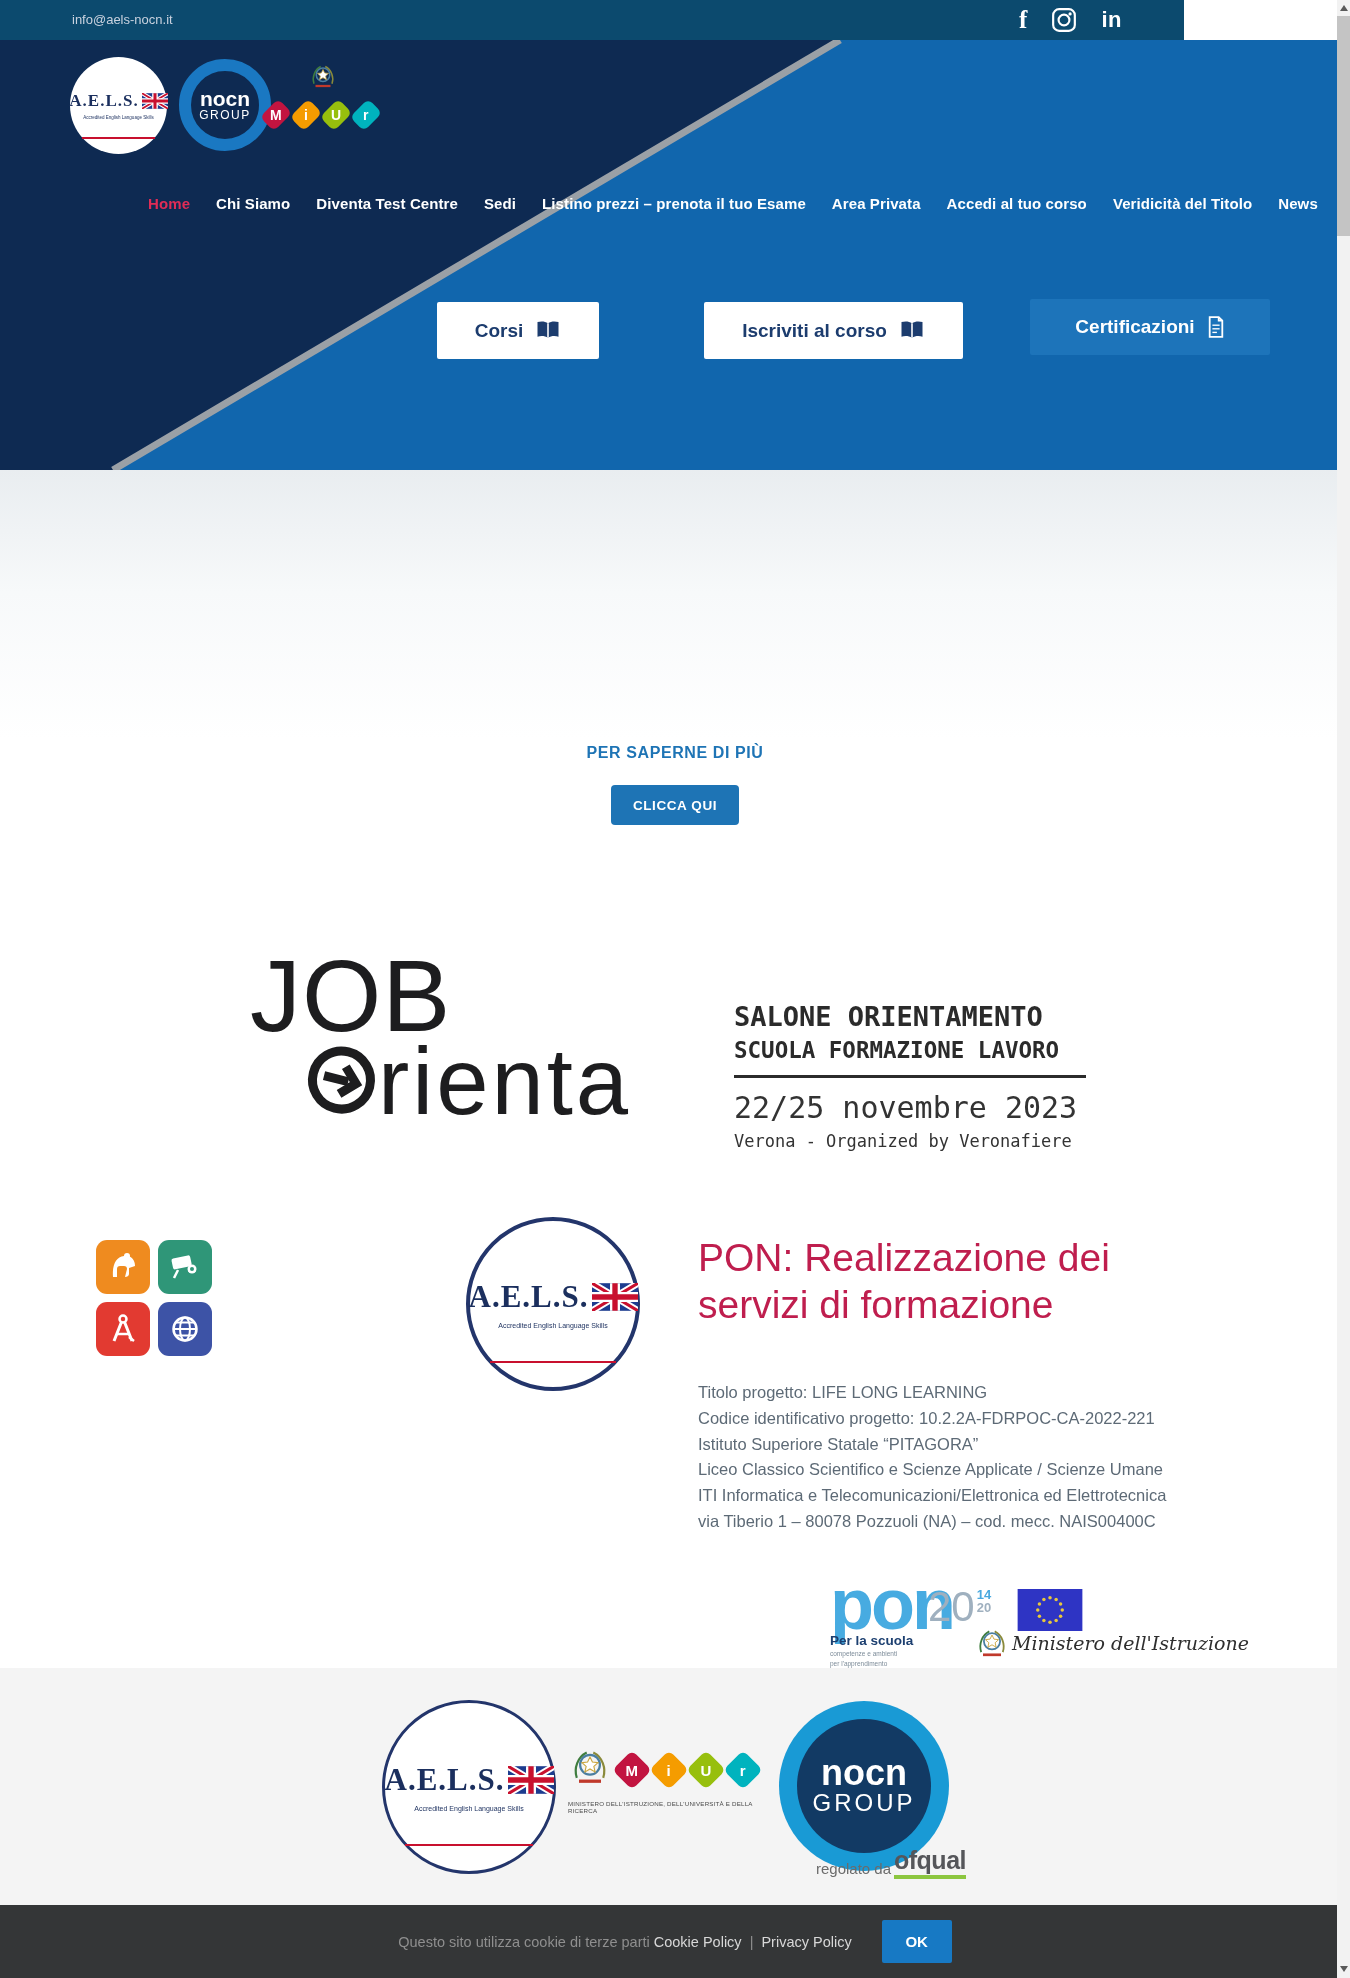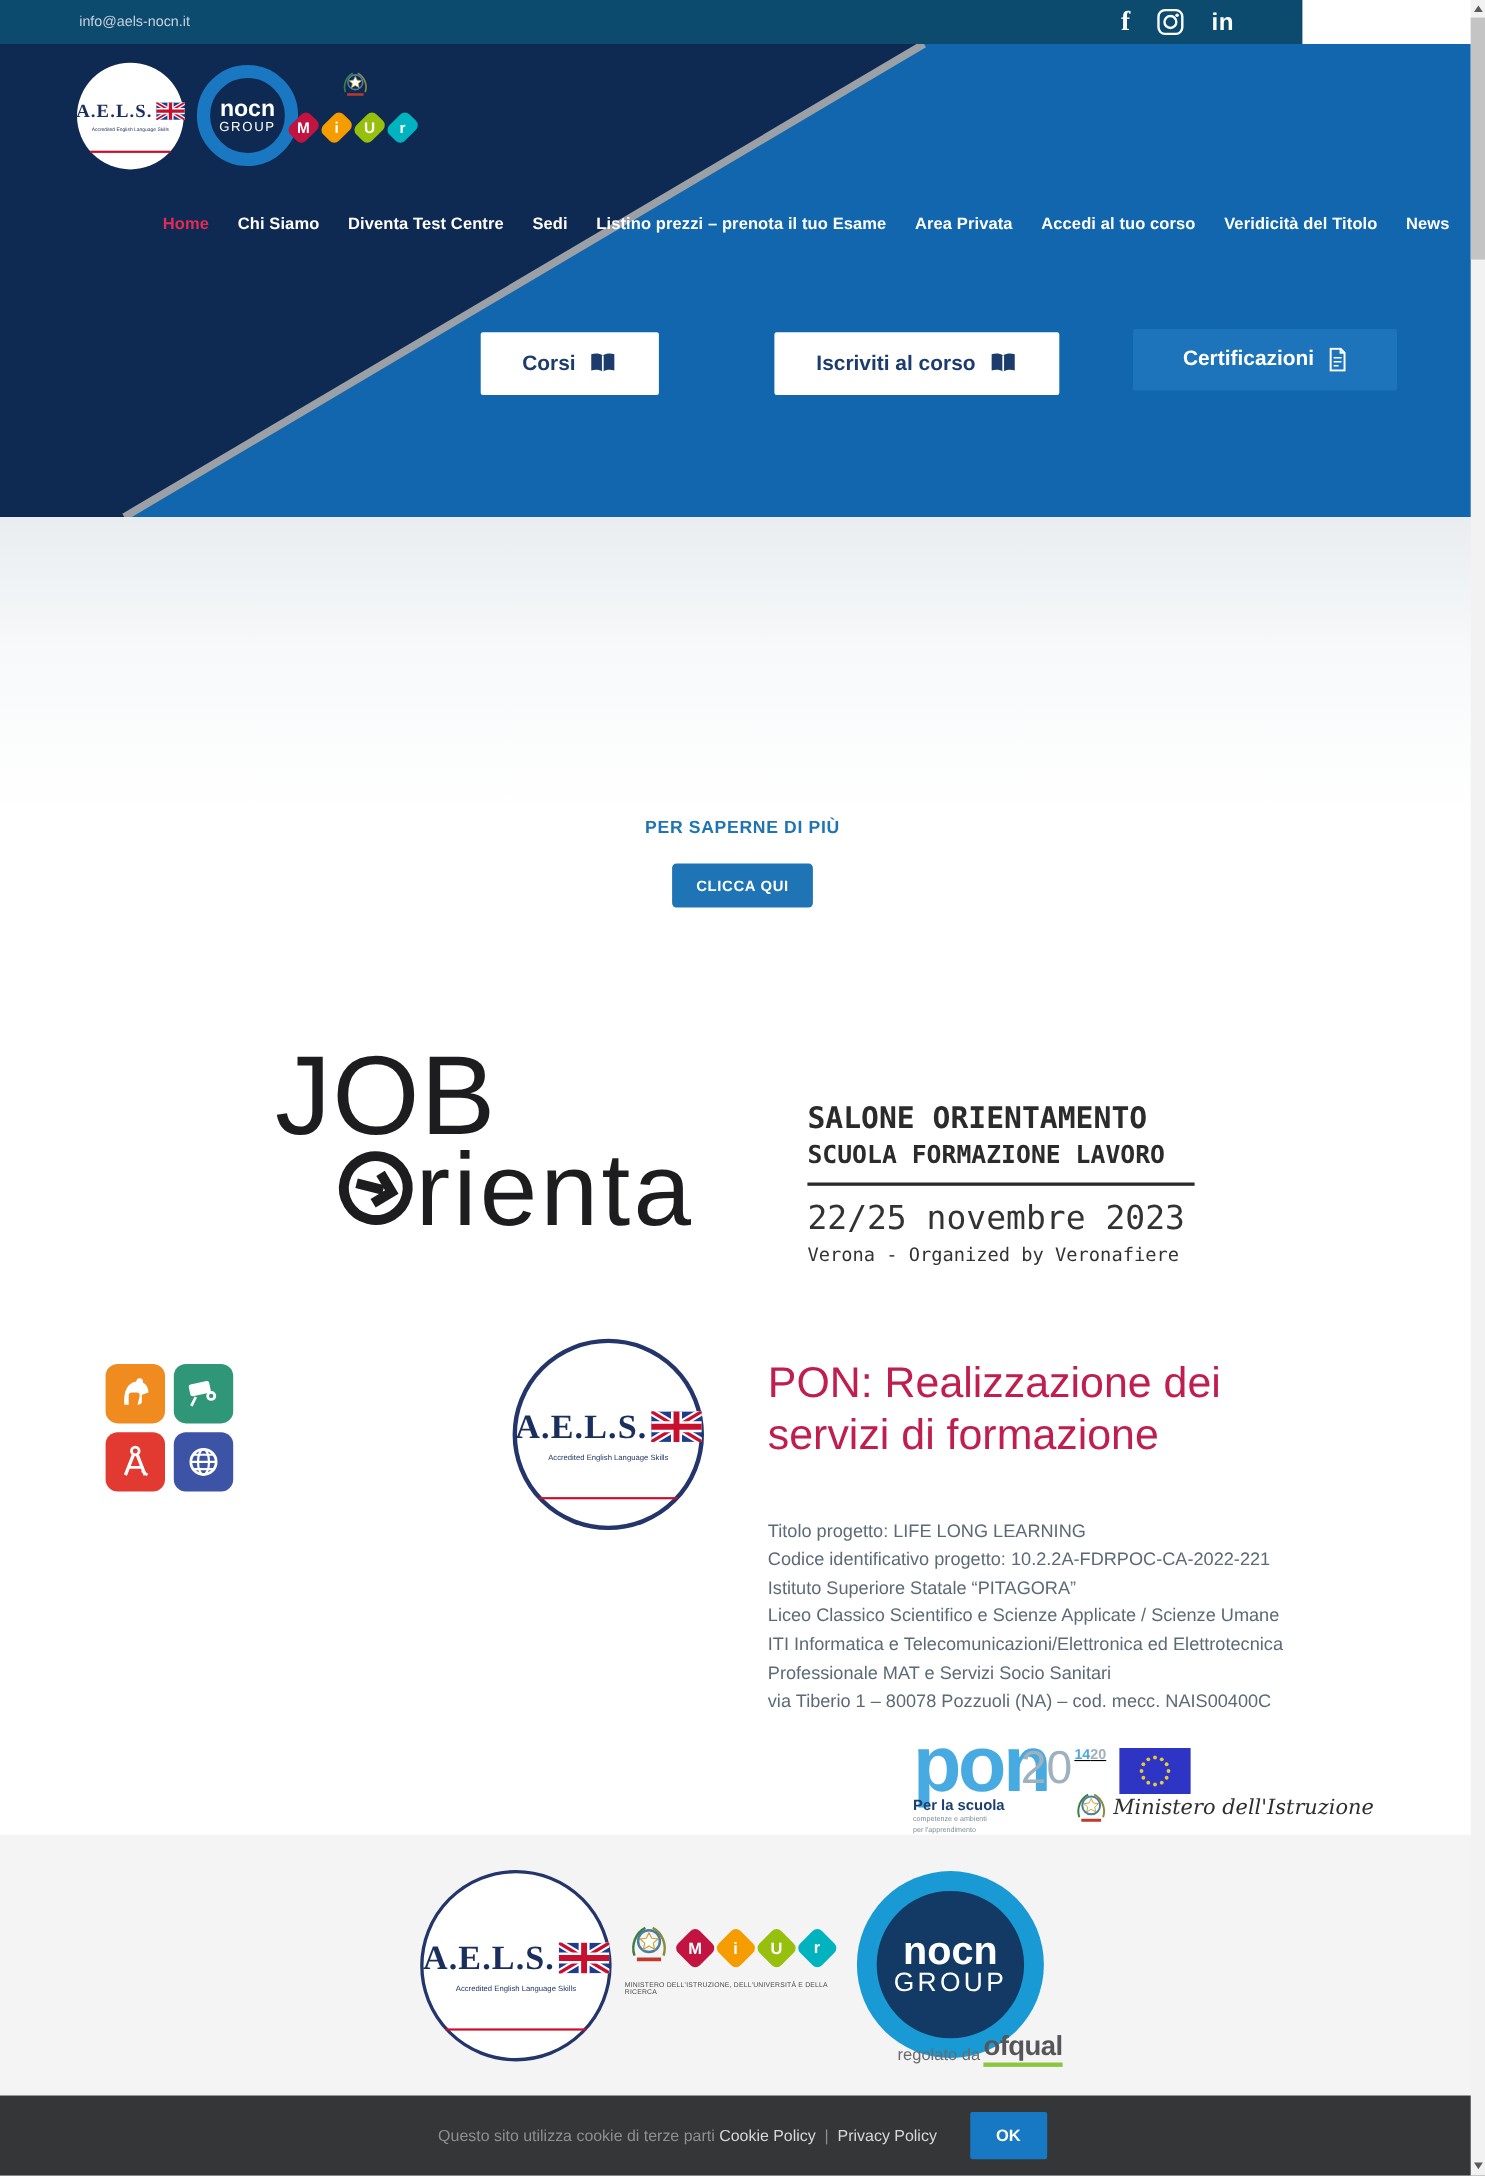--- a/index.html
+++ b/index.html
@@ -105,21 +105,21 @@
   .pon-title{position:absolute;left:698px;top:1234px;width:480px;font-size:39px;font-weight:300;line-height:47px;color:#bf1e4e;}
   .pon-body{position:absolute;left:698px;top:1380px;width:520px;font-size:16.5px;line-height:25.8px;color:#5d6a76;font-weight:300;}
 
   
   .ponlogo{position:absolute;left:830px;top:1578px;width:150px;}
   .pon-word{font-size:72px;font-weight:700;line-height:52px;letter-spacing:-3px;color:#47abe1;}
   .pon-scuola{font-size:13.5px;font-weight:700;color:#1c3f70;margin-top:3px;}
   .pon-tiny{font-size:6.5px;color:#7d8c99;line-height:7.5px;margin-top:2px;}
   .pon-years{position:absolute;left:928px;top:1588px;display:flex;align-items:flex-start;}
   .year-big{font-size:42px;font-weight:300;color:#9fb0bf;line-height:38px;}
-  .year-col{display:flex;flex-direction:row;margin-left:2px;text-decoration:underline;}
+  .year-col{display:flex;flex-direction:column;margin-left:2px;}
   .year-sup{font-size:13px;font-weight:700;color:#4aa9df;line-height:13px;}
   .year-sub{font-size:13px;font-weight:700;color:#9fb0bf;line-height:13px;}
   .emblem-row{position:absolute;left:974px;top:1626px;}
   .ministero-script{position:absolute;left:1012px;top:1632px;font-family:"DejaVu Serif","Liberation Serif",serif;font-style:italic;font-size:19px;color:#2e2e2e;}
   .eu-flag{position:absolute;left:1014px;top:1589px;}
 
   
   .footer{position:absolute;left:0;top:1668px;width:1350px;height:237px;background:#f4f4f4;}
   .miur-footer{position:absolute;left:568px;top:78px;width:210px;}
   .miur-footer .row{display:flex;align-items:center;}
@@ -352,21 +352,20 @@
   </div>
 </div>
 
 <div class="pon-title">PON: Realizzazione dei servizi di formazione</div>
 <div class="pon-body">
   <div>Titolo progetto: LIFE LONG LEARNING</div>
   <div>Codice identificativo progetto: 10.2.2A-FDRPOC-CA-2022-221</div>
   <div>Istituto Superiore Statale “PITAGORA”</div>
   <div>Liceo Classico Scientifico e Scienze Applicate / Scienze Umane</div>
   <div>ITI Informatica e Telecomunicazioni/Elettronica ed Elettrotecnica</div>
-  <div>Professionale MAT e Servizi Socio Sanitari</div>
   <div>via Tiberio 1 – 80078 Pozzuoli (NA) – cod. mecc. NAIS00400C</div>
 </div>
 
 <div class="ponlogo">
   <div class="pon-word">pon</div>
   <div class="pon-scuola">Per la scuola</div>
   <div class="pon-tiny">competenze e ambienti</div>
   <div class="pon-tiny">per l'apprendimento</div>
 </div>
 <div class="pon-years">

